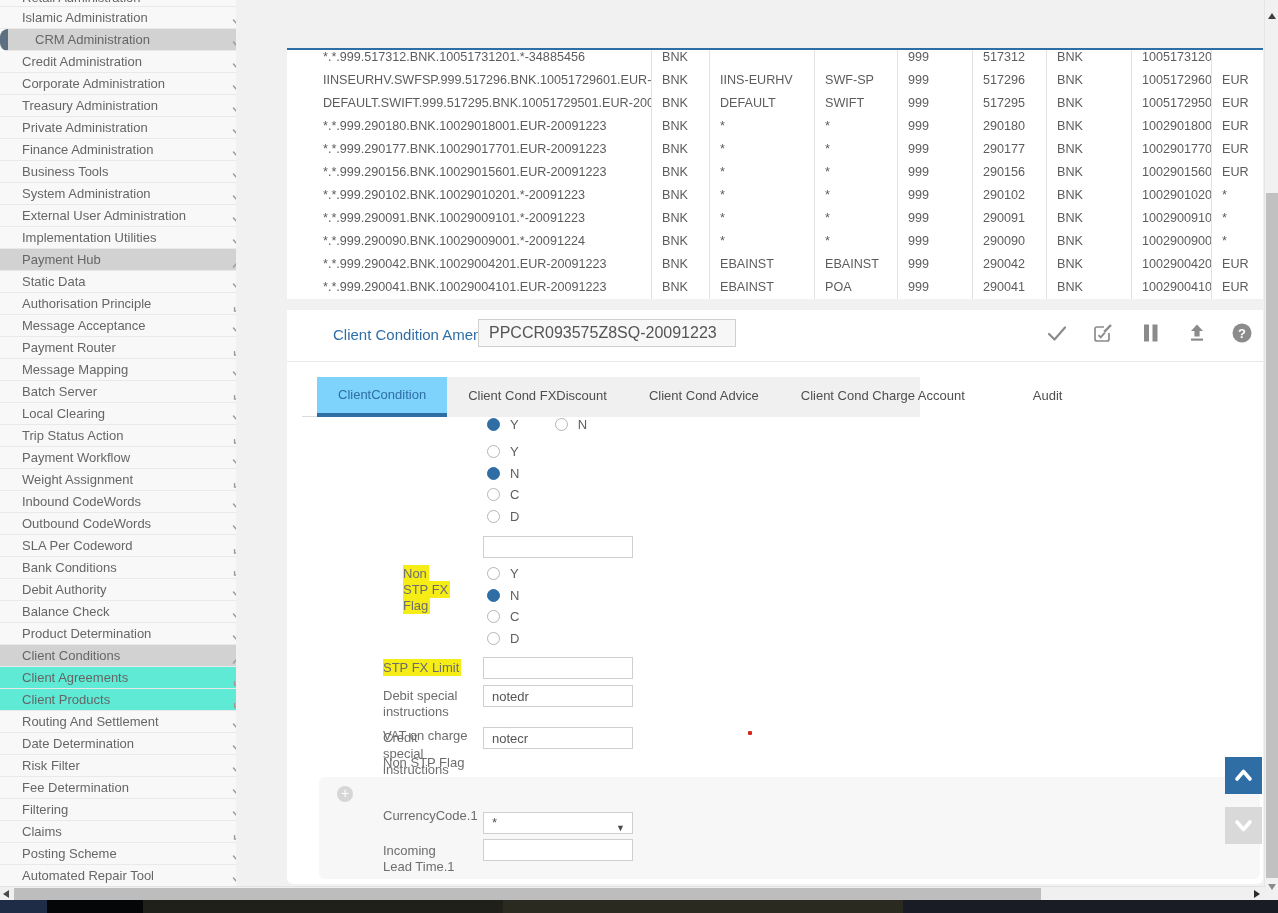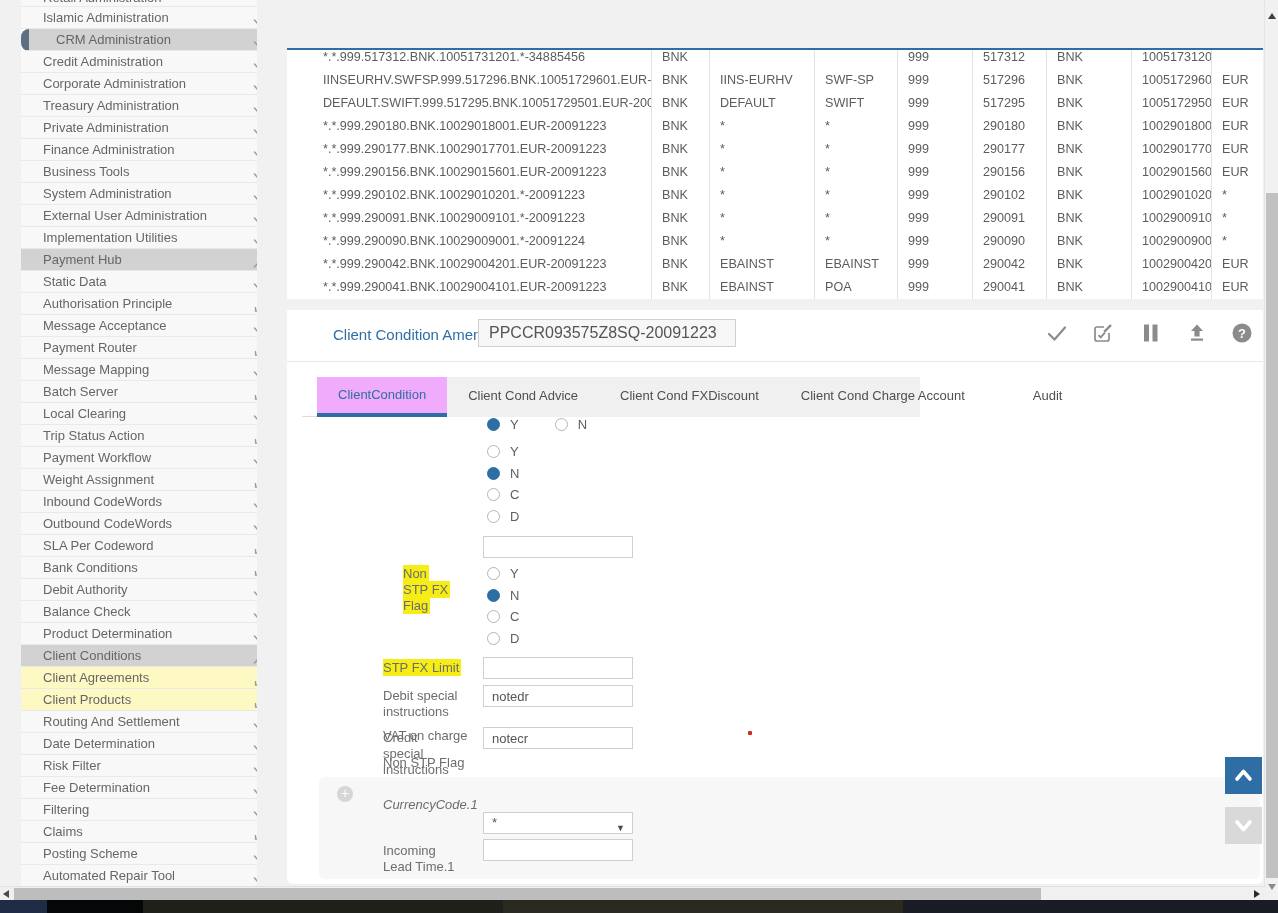--- a/index.html
+++ b/index.html
@@ -1,27 +1,27 @@
 <!DOCTYPE html>
 <html><head>
 <meta charset="utf-8">
 <style>
   * { margin:0; padding:0; box-sizing:border-box; }
   html,body { background:#e9e9e9; }
   body { font-family:"Liberation Sans", sans-serif; }
   .app { position:relative; width:1278px; height:913px; background:#f1f1f1; overflow:hidden; font-size:13px; color:#5d5d5d; }
 
   
-  .sidebar { position:absolute; left:0; top:0; width:236px; height:886px; background:#ffffff; overflow:hidden;margin-left:21px; }
+  .sidebar { position:absolute; left:0; top:0; width:236px; height:886px; background:#ffffff; overflow:hidden; }
   .side-item { position:relative; width:253px; height:22px; line-height:21px; background:#f8f8f8;
                border-bottom:1px solid #e9e9e9; padding-left:22px; color:#666; cursor:pointer; white-space:nowrap; }
   .side-item.partial { height:7px; overflow:hidden; }
   .side-item.partial .side-label { position:relative; top:-13px; }
   .side-item.selected { background:#d2d2d2; }
-  .side-item.subselected { background:#fef9c3; }
+  .side-item.subselected { background:#5eead4; }
   .side-item.accent { border-left:8px solid #5d7081; padding-left:27px;border-radius:8px; }
   .side-icon { position:absolute; right:8px; top:5px; width:13px; height:12px; }
   .side-thumb { position:absolute; left:255px; top:183px; width:7px; height:514px; background:#c9c9c9; border-radius:4px; }
 
   
   .table-card { position:absolute; left:287px; top:48px; width:976px; height:251px; background:#fff;
                 border-top:2px solid #2f6ea5; overflow:hidden; }
   .trows { margin-top:-4px; }
   .trow { display:grid; grid-template-columns:365px 58px 105px 83px 75px 74px 85px 80px 1fr; height:23px; cursor:pointer; }
   .trow > div { line-height:23px; border-right:1px solid #e2e2e2; padding-left:10px; color:#5c5c5c;
@@ -34,21 +34,21 @@
                border-radius:0 0 6px 6px; overflow:hidden; }
   .form-title { position:absolute; left:46px; top:16px; font-size:15px; color:#2f6ea5; }
   .ref-box { position:absolute; left:191px; top:9px; width:258px; height:28px; line-height:26px;
              background:#f7f7f7; border:1px solid #d0d0d0; padding-left:10px; color:#555; font-size:16px; }
   .toolbar-icon { position:absolute; top:12px; width:22px; height:22px; cursor:pointer; }
   .hdr-divider { position:absolute; left:0; top:51px; width:100%; height:1px; background:#e8e8e8; }
 
   .tabstrip { position:absolute; left:30px; top:67px; width:603px; height:40px; background:#f0f0f0; display:flex; }
   .tabstrip::before { content:""; position:absolute; left:-15px; bottom:0; width:15px; height:1px; background:#dcdcdc; }
   .tab { padding:0 21px; line-height:37px; height:40px; color:#4f4f4f; cursor:pointer; white-space:nowrap; }
-  .tab.active { background:#f0abfc; color:#2f6ea5; border-bottom:4px solid #2f6ea5; line-height:36px; }
+  .tab.active { background:#7dd3fc; color:#2f6ea5; border-bottom:4px solid #2f6ea5; line-height:36px; }
   .tab.gap-left { margin-left:26px; }
 
   .fld-label { position:absolute; left:96px; width:88px; color:#6d6d6d; line-height:16px; }
   .hl { background:#f6ec16; padding:1px 2px 1px 0; box-decoration-break:clone; -webkit-box-decoration-break:clone; }
   .radio-group { position:absolute; left:200px; }
   .radio-group.horizontal { display:flex; gap:36px; }
   .radio-opt { display:flex; align-items:center; height:13px; margin-bottom:8.5px; }
   .radio-dot { width:13px; height:13px; border:1px solid #b5b5b5; border-radius:50%; background:#fff; cursor:pointer; flex:none; }
   .radio-dot.selected { background:#2f6ea5; border-color:#2f6ea5; }
   .radio-lbl { margin-left:10px; color:#5f5f5f; }
@@ -396,22 +396,22 @@
       <svg width="22" height="22" viewBox="0 0 22 22">
           <circle cx="11" cy="11" r="9.5" fill="#8b8b8b"></circle>
           <text x="11" y="15.5" text-anchor="middle" font-size="13" font-family="Liberation Sans, sans-serif" font-weight="bold" fill="#fff">?</text>
         </svg>
     </span>
 
     <div class="hdr-divider"></div>
 
     <div class="tabstrip">
       <div class="tab active">ClientCondition</div>
+      <div class="tab">Client Cond FXDiscount</div>
       <div class="tab">Client Cond Advice</div>
-      <div class="tab">Client Cond FXDiscount</div>
       <div class="tab">Client Cond Charge Account</div>
       <div class="tab gap-left">Audit</div>
     </div>
 
     <div class="fld-label" style="top:418px;"><span>VAT on charge</span></div>
     <div class="radio-group horizontal" style="top:108px;">
         <div class="radio-opt">
           <span class="radio-dot selected"></span>
           <span class="radio-lbl">Y</span>
         </div>
@@ -471,21 +471,21 @@
     <input class="txt-input" style="top: 375px;" value="notedr">
 
     <div class="fld-label" style="top:420px; width:76px;"><span>Credit special instructions</span></div>
     <input class="txt-input" style="top: 417px;" value="notecr">
 
     <div class="red-dot"></div>
 
     <div class="subsection"></div>
     <div class="plus-btn">+</div>
 
-    <div class="fld-label" style="top:487px;font-style:italic;"><span>CurrencyCode.1</span></div>
+    <div class="fld-label" style="top:498px;"><span>CurrencyCode.1</span></div>
     <div class="select-box">
       <span>*</span>
       <span class="select-caret">▼</span>
     </div>
 
     <div class="fld-label" style="top:533px; width:76px;"><span>Incoming Lead Time.1</span></div>
     <input class="txt-input" style="top: 529px;" value="">
   </section>
 
   <div class="jump-btn jump-top">

